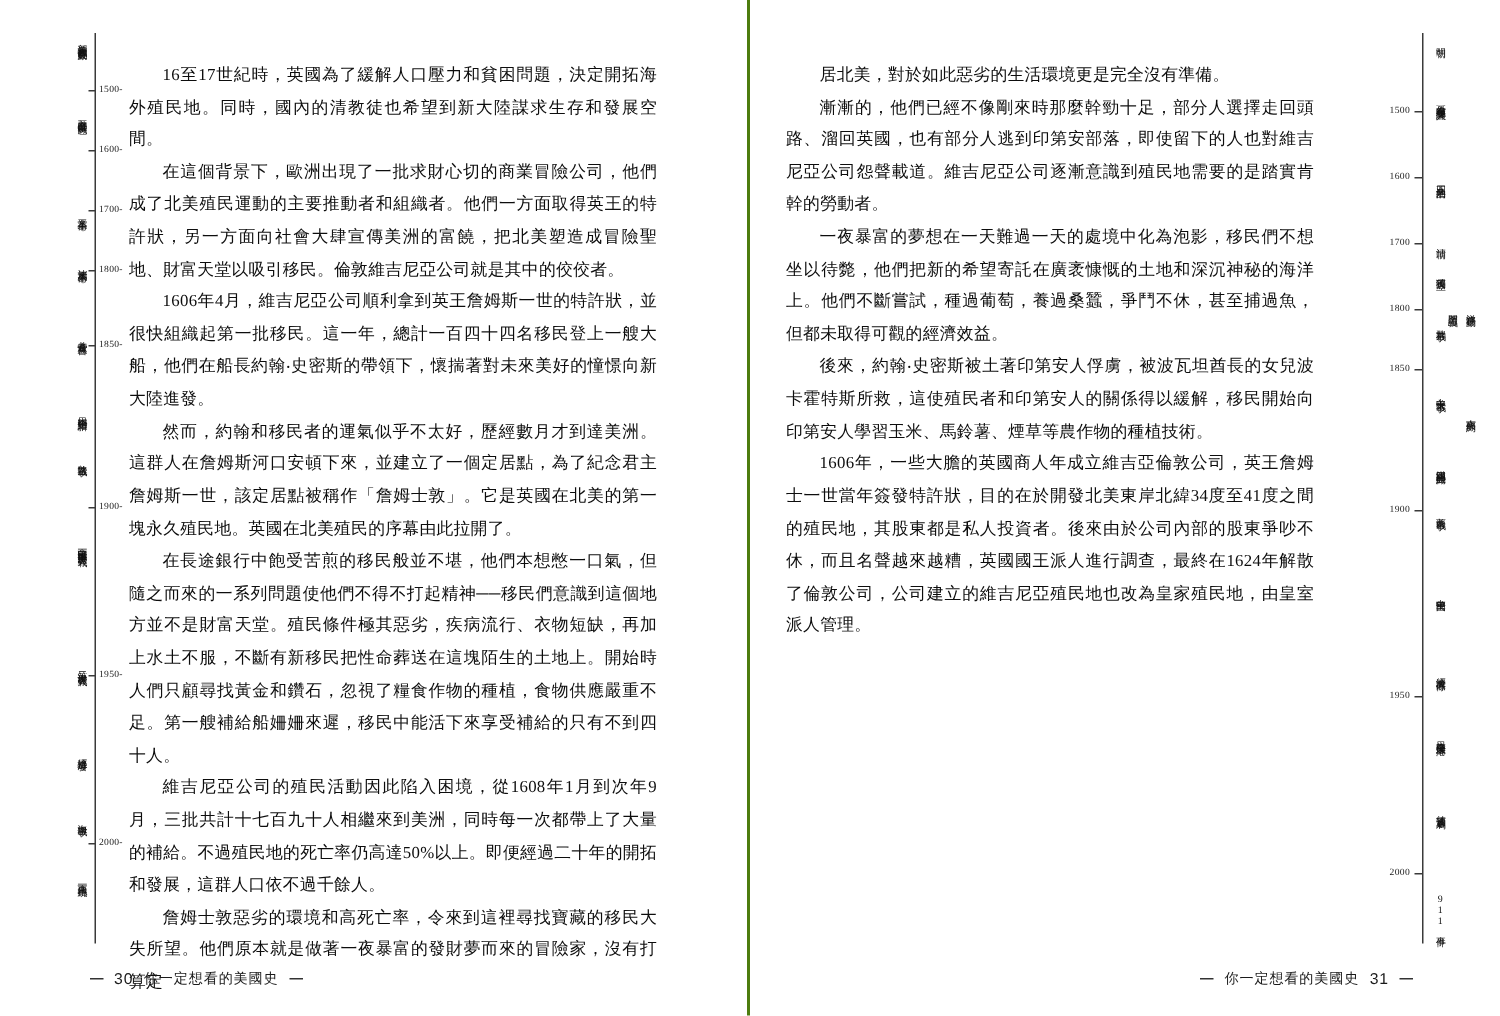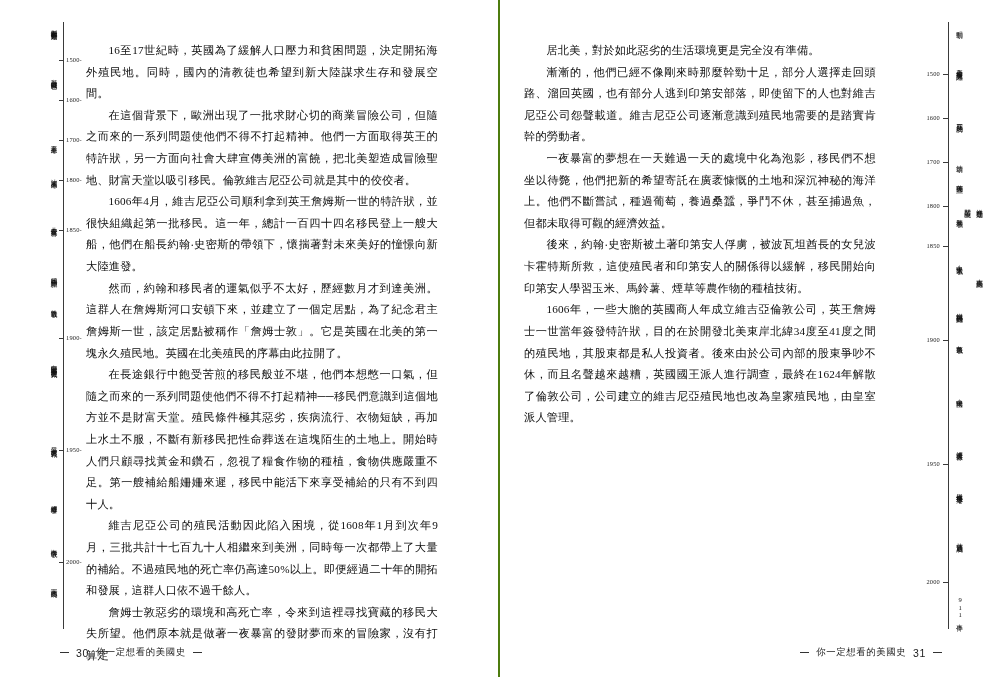--- a/index.html
+++ b/index.html
@@ -200,21 +200,21 @@
       <div class="vlabel" style="top:282px">普法戰爭</div>
       <div class="vlabel" style="top:338px">中華民國第一次世界大戰</div>
       <div class="vlabel" style="top:420px">第二次世界大戰</div>
       <div class="vlabel" style="top:478px">經濟爆發</div>
       <div class="vlabel" style="top:522px">海伊戰爭</div>
       <div class="vlabel" style="top:562px">東西德統一</div>
     </div>
 
     <div class="col">
       <p>16至17世紀時，英國為了緩解人口壓力和貧困問題，決定開拓海外殖民地。同時，國內的清教徒也希望到新大陸謀求生存和發展空間。</p>
-      <p>在這個背景下，歐洲出現了一批求財心切的商業冒險公司，但隨之而來的一系列問題使他們不得不打起精神。他們一方面取得英王的特許狀，另一方面向社會大肆宣傳美洲的富饒，把北美塑造成冒險聖地、財富天堂以吸引移民。倫敦維吉尼亞公司就是其中的佼佼者。</p>
+      <p>在這個背景下，歐洲出現了一批求財心切的商業冒險公司，他們成了北美殖民運動的主要推動者和組織者。他們一方面取得英王的特許狀，另一方面向社會大肆宣傳美洲的富饒，把北美塑造成冒險聖地、財富天堂以吸引移民。倫敦維吉尼亞公司就是其中的佼佼者。</p>
       <p>1606年4月，維吉尼亞公司順利拿到英王詹姆斯一世的特許狀，並很快組織起第一批移民。這一年，總計一百四十四名移民登上一艘大船，他們在船長約翰‧史密斯的帶領下，懷揣著對未來美好的憧憬向新大陸進發。</p>
       <p>然而，約翰和移民者的運氣似乎不太好，歷經數月才到達美洲。這群人在詹姆斯河口安頓下來，並建立了一個定居點，為了紀念君主詹姆斯一世，該定居點被稱作「詹姆士敦」。它是英國在北美的第一塊永久殖民地。英國在北美殖民的序幕由此拉開了。</p>
       <p>在長途銀行中飽受苦煎的移民般並不堪，他們本想憋一口氣，但隨之而來的一系列問題使他們不得不打起精神──移民們意識到這個地方並不是財富天堂。殖民條件極其惡劣，疾病流行、衣物短缺，再加上水土不服，不斷有新移民把性命葬送在這塊陌生的土地上。開始時人們只顧尋找黃金和鑽石，忽視了糧食作物的種植，食物供應嚴重不足。第一艘補給船姍姍來遲，移民中能活下來享受補給的只有不到四十人。</p>
       <p>維吉尼亞公司的殖民活動因此陷入困境，從1608年1月到次年9月，三批共計十七百九十人相繼來到美洲，同時每一次都帶上了大量的補給。不過殖民地的死亡率仍高達50%以上。即便經過二十年的開拓和發展，這群人口依不過千餘人。</p>
       <p>詹姆士敦惡劣的環境和高死亡率，令來到這裡尋找寶藏的移民大失所望。他們原本就是做著一夜暴富的發財夢而來的冒險家，沒有打算定</p>
     </div>
 
     <div class="footer">
       <span class="rule"></span>
       <span class="pg">30</span>

